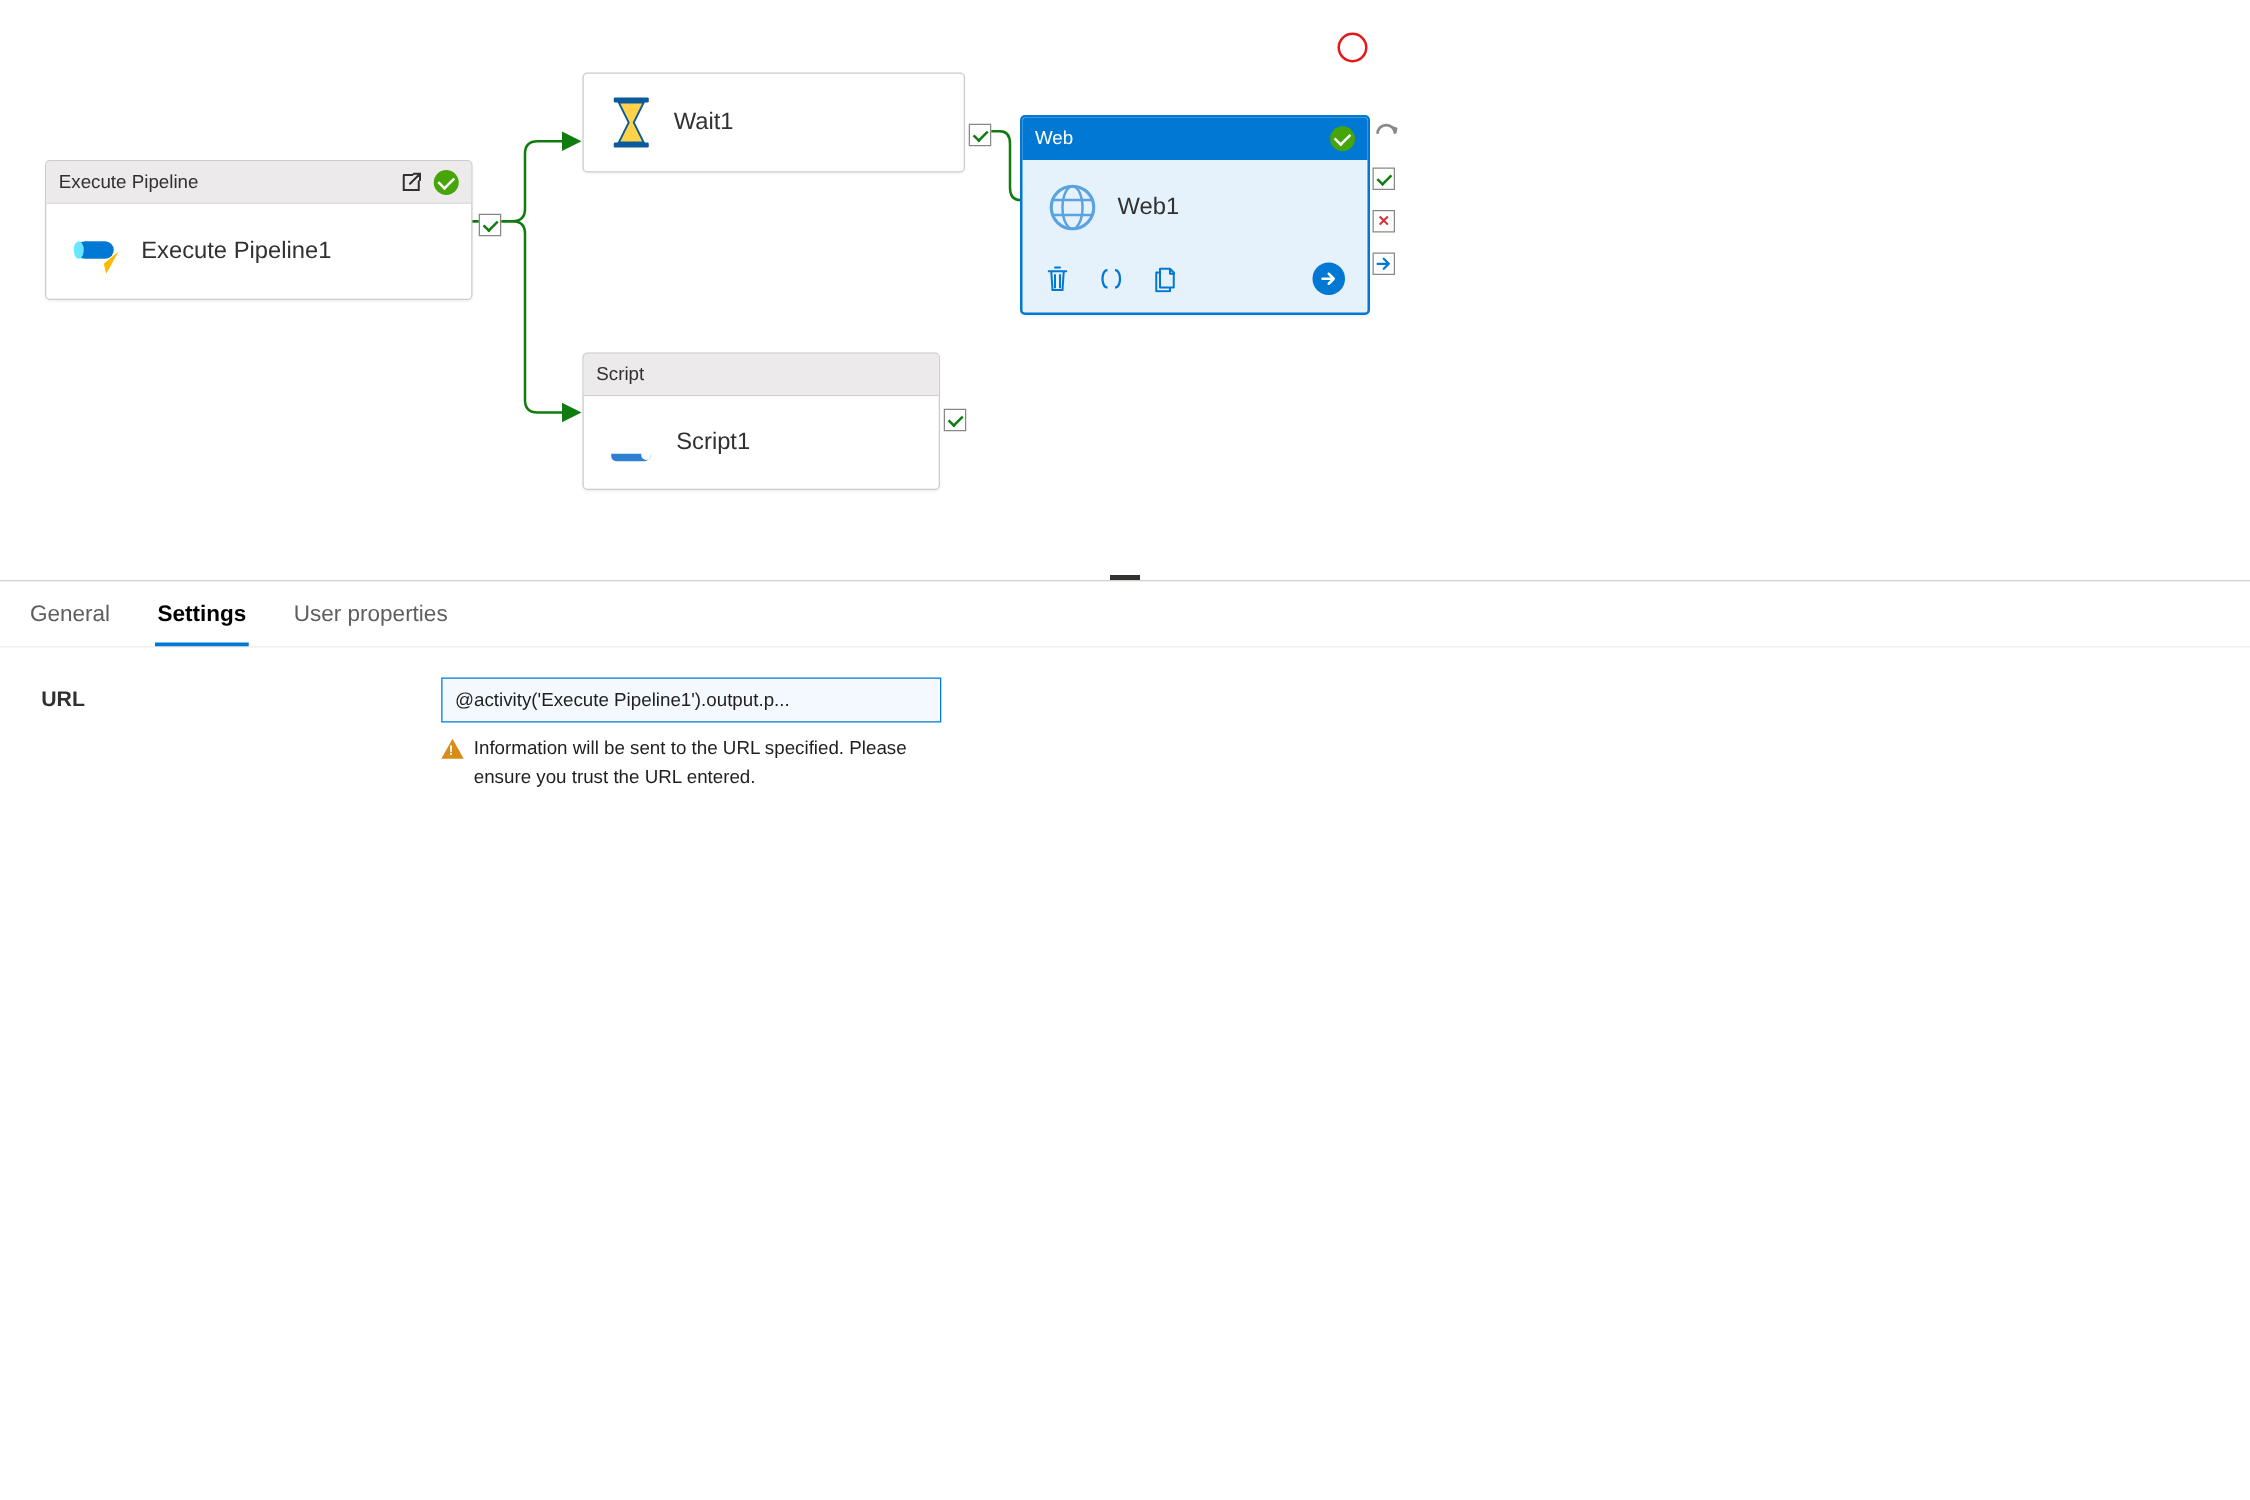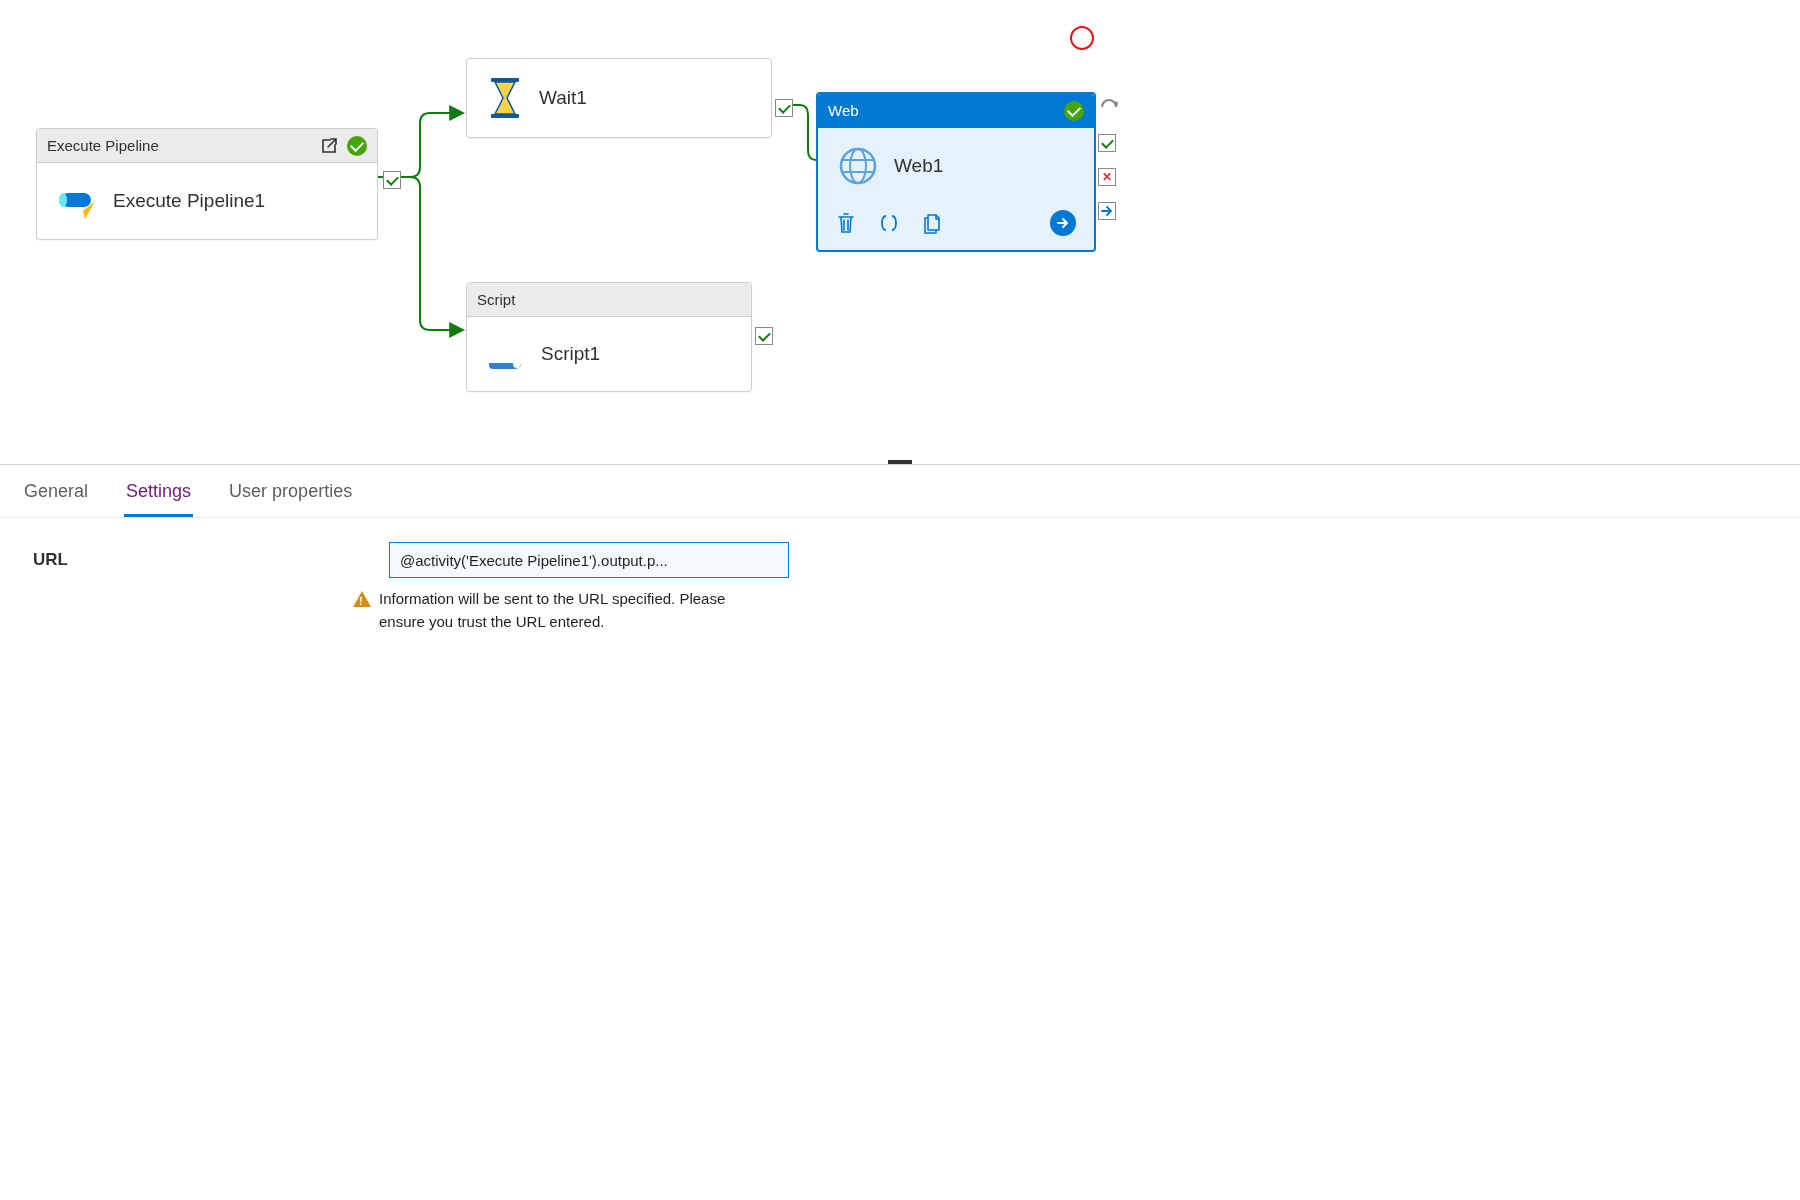--- a/index.html
+++ b/index.html
@@ -54,30 +54,30 @@
     content:"";width:5px;height:9px;border:solid #107c10;border-width:0 2px 2px 0;
     transform:rotate(45deg);margin-top:-2px;
   }
   .red-circle{
     position:absolute;width:24px;height:24px;border:2px solid #e31919;border-radius:50%;
   }
   .tabs-divider{border-top:1px solid #d2d0ce;margin-top:4px;position:relative;}
   .grip{position:absolute;left:50%;top:-5px;transform:translateX(-50%);width:24px;height:4px;background:#323130;}
   .tabs{display:flex;gap:34px;padding:10px 22px 0;font-size:18px;color:#605e5c;}
   .tab{padding:6px 2px 12px;cursor:pointer;}
-  .tab.active{color:#701a75;font-weight:400;border-bottom:3px solid var(--blue);}
+  .tab.active{color:#000000;font-weight:700;border-bottom:3px solid var(--blue);}
   .tabs-underline{border-bottom:1px solid #edebe9;}
   .form{padding:24px 33px;}
   .form-row{display:flex;align-items:flex-start;gap:20px;}
   .form-label{width:300px;font-size:17px;font-weight:600;padding-top:8px;}
   .form-field{width:400px;}
   .expr-input{
     width:100%;height:36px;border:1px solid var(--blue);background:#f3f9ff;
     padding:0 10px;font-size:15px;color:#201f1e;white-space:nowrap;overflow:hidden;text-overflow:ellipsis;
-    display:flex;align-items:center;margin-left:36px;
+    display:flex;align-items:center;
   }
   .warn-row{display:flex;gap:8px;margin-top:10px;font-size:15px;line-height:1.5;color:#201f1e;}
   .warn-icon{
     width:0;height:0;border-left:9px solid transparent;border-right:9px solid transparent;
     border-bottom:16px solid var(--warn);position:relative;flex-shrink:0;margin-top:3px;
   }
   .warn-icon::after{content:"!";position:absolute;left:-3px;top:2px;color:#fff;font-size:11px;font-weight:bold;}
   .act-foot .ico svg{display:block;}
   .foot-spacer{flex:1;}
   .run-btn{

